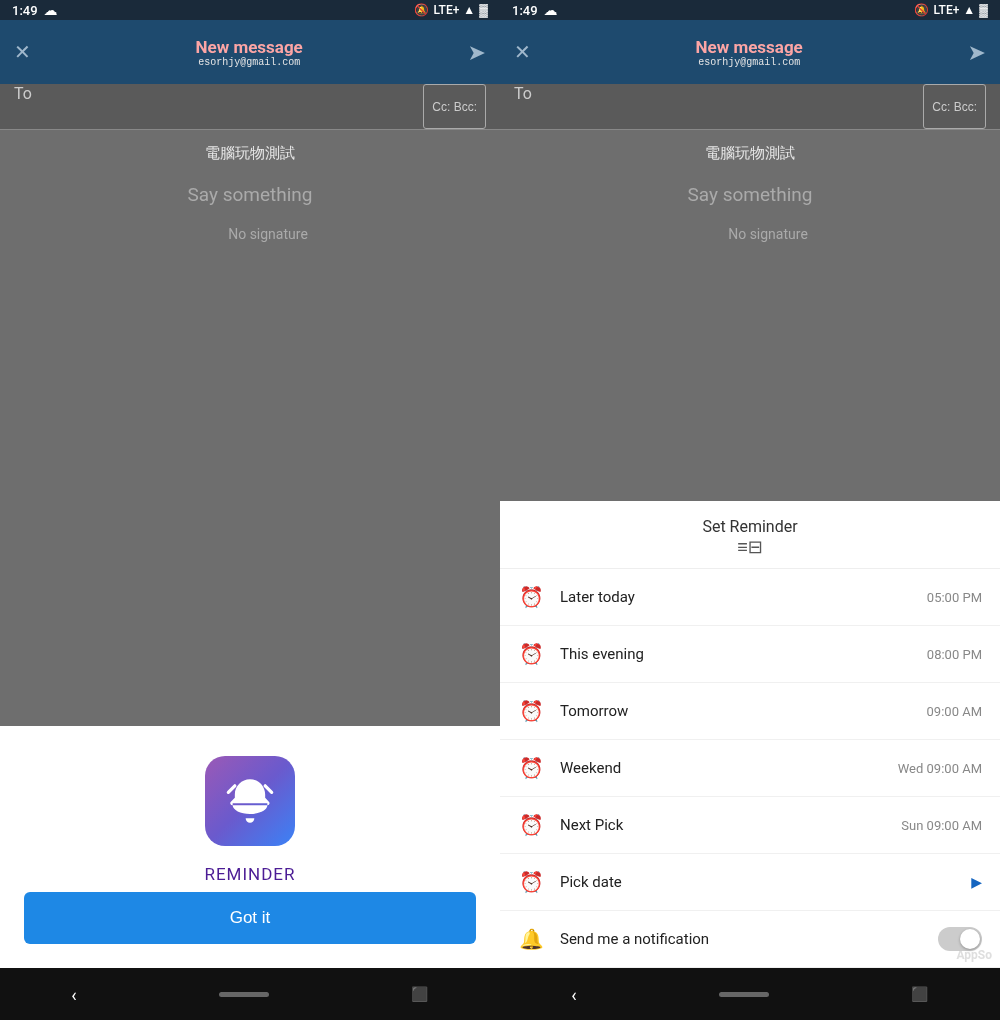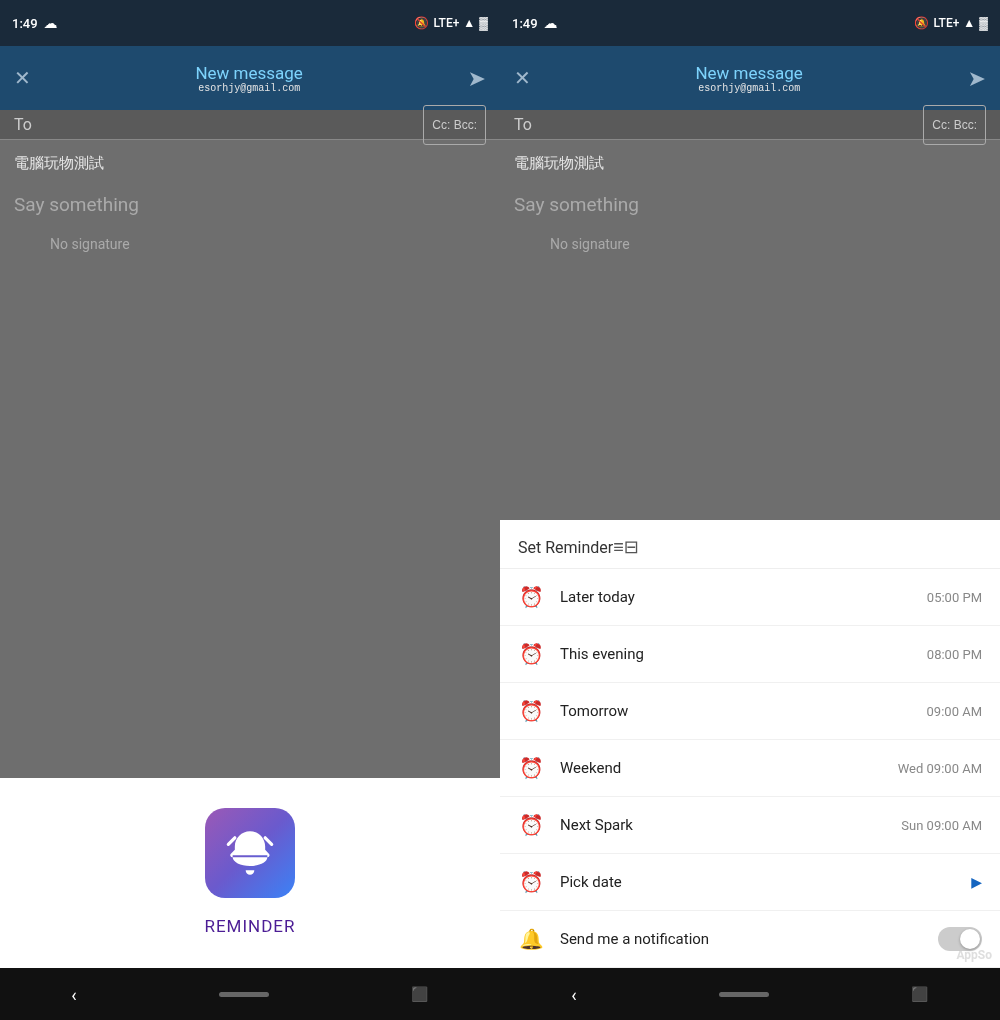--- a/index.html
+++ b/index.html
@@ -28,21 +28,21 @@
       width: 500px;
       height: 1020px;
       display: flex;
       flex-direction: column;
       background: #6e6e6e;
       position: relative;
     }
 
     
     .status-bar {
-      height: 46px;
+      height: 20px;
       background: #1a2a3a;
       display: flex;
       align-items: center;
       justify-content: space-between;
       padding: 0 12px;
       color: white;
       font-size: 13px;
       font-weight: 500;
     }
     .status-left {
@@ -66,23 +66,23 @@
       align-items: center;
       justify-content: space-between;
       padding: 0 14px;
     }
     .header-center {
       display: flex;
       flex-direction: column;
       align-items: center;
     }
     .header-title {
-      color: #7dd3fc;
+      color: #fca5a5;
       font-size: 17px;
-      font-weight: 400;
+      font-weight: 700;
     }
     .header-subtitle {
       color: #e5e5e5;
       font-size: 10px;
       font-family: Liberation Mono, monospace;
     }
     .header-icon {
       color: #a0b8cc;
       font-size: 20px;
       cursor: pointer;
@@ -94,24 +94,23 @@
 
     
     .compose-area {
       flex: 1;
       background: #6e6e6e;
       padding: 0;
       display: flex;
       flex-direction: column;
     }
     .to-row {
-      height: 30px;
+      height: 46px;
       background: #5a5a5a;
       display: flex;
-      align-items: center;
       padding: 0 14px;
       border-bottom: 1px solid #888;
     }
     .to-label {
       color: #ccc;
       font-size: 16px;
       flex: 1;
     }
     .cc-bcc-btn {
       background: transparent;
@@ -120,20 +119,21 @@
       font-size: 12px;
       padding: 12px 8px;
       border-radius: 3px;
     }
     .compose-body {
       flex: 1;
       padding: 14px;
       display: flex;
       flex-direction: column;
       gap: 20px;
+      text-align: center;
     }
     .subject-text {
       color: #e8e8e8;
       font-size: 15px;
     }
     .say-something {
       color: #aaa;
       font-size: 19px;
     }
     .no-signature {
@@ -225,23 +225,24 @@
       position: absolute;
       bottom: 52px;
       left: 0;
       right: 0;
       background: white;
       border-radius: 0;
     }
     .reminder-sheet-header {
       display: flex;
       align-items: center;
-      justify-content: flex-start;
+      justify-content: flex-end;
       padding: 16px 18px 10px;
       border-bottom: 1px solid #eee;
+      flex-direction: column;
     }
     .reminder-sheet-title {
       font-size: 16px;
       color: #333;
     }
     .filter-icon {
       color: #555;
       font-size: 18px;
     }
     .reminder-item {
@@ -346,20 +347,21 @@
     <div class="reminder-icon-wrap">
       <svg viewBox="0 0 24 24">
         <path d="M12 2C8.13 2 5 5.13 5 9v1.5l-1.71 1.71A1 1 0 0 0 4 14h16a1 1 0 0 0 .71-1.71L19 10.5V9c0-3.87-3.13-7-7-7zM12 22a2 2 0 0 0 2-2h-4a2 2 0 0 0 2 2zm0-4c-4.42 0-8-1.79-8-4v-1h16v1c0 2.21-3.58 4-8 4z"></path>
         <circle cx="12" cy="9" r="3.5" fill="white" opacity="0.3"></circle>
         <path d="M12 6v3l2 1" stroke="white" stroke-width="1.5" fill="none" stroke-linecap="round"></path>
         <path d="M5 5 L2 8" stroke="white" stroke-width="1.5" stroke-linecap="round"></path>
         <path d="M19 5 L22 8" stroke="white" stroke-width="1.5" stroke-linecap="round"></path>
       </svg>
     </div>
     <div class="reminder-title">REMINDER</div>
+    <button class="got-it-btn">Got it</button>
   </div>
 
   <div class="bottom-nav">
     <span class="nav-back">‹</span>
     <div class="nav-home"></div>
     <span class="nav-recents">⬛</span>
   </div>
 </div>
 
 <div class="right-panel">
@@ -423,21 +425,21 @@
     </div>
 
     <div class="reminder-item">
       <div class="reminder-item-icon" style="color:#1565c0;">⏰</div>
       <span class="reminder-item-label">Weekend</span>
       <span class="reminder-item-time">Wed 09:00 AM</span>
     </div>
 
     <div class="reminder-item">
       <div class="reminder-item-icon" style="color:#ff9800;">⏰</div>
-      <span class="reminder-item-label">Next Spark</span>
+      <span class="reminder-item-label">Next Pick</span>
       <span class="reminder-item-time">Sun 09:00 AM</span>
     </div>
 
     <div class="reminder-item">
       <div class="reminder-item-icon" style="color:#9c27b0;">⏰</div>
       <span class="reminder-item-label">Pick date</span>
       <span class="reminder-item-arrow">▶</span>
     </div>
 
     <div class="reminder-item">

